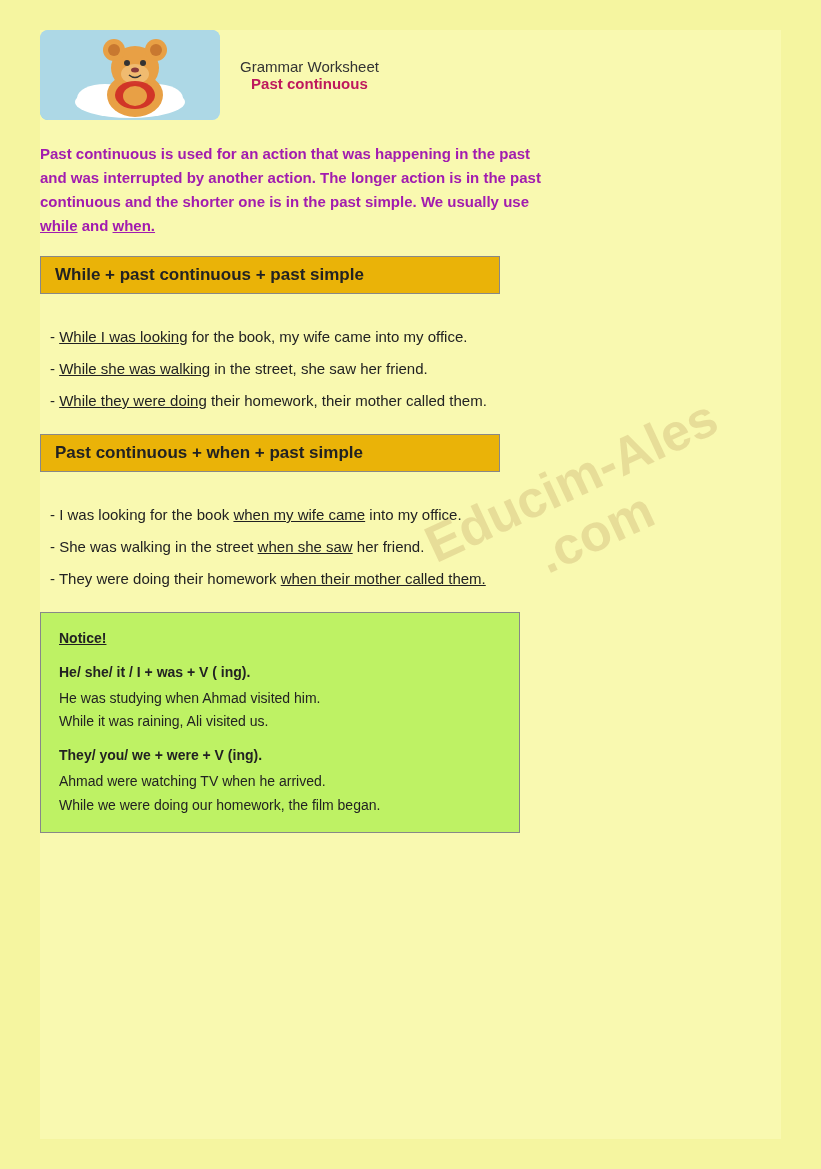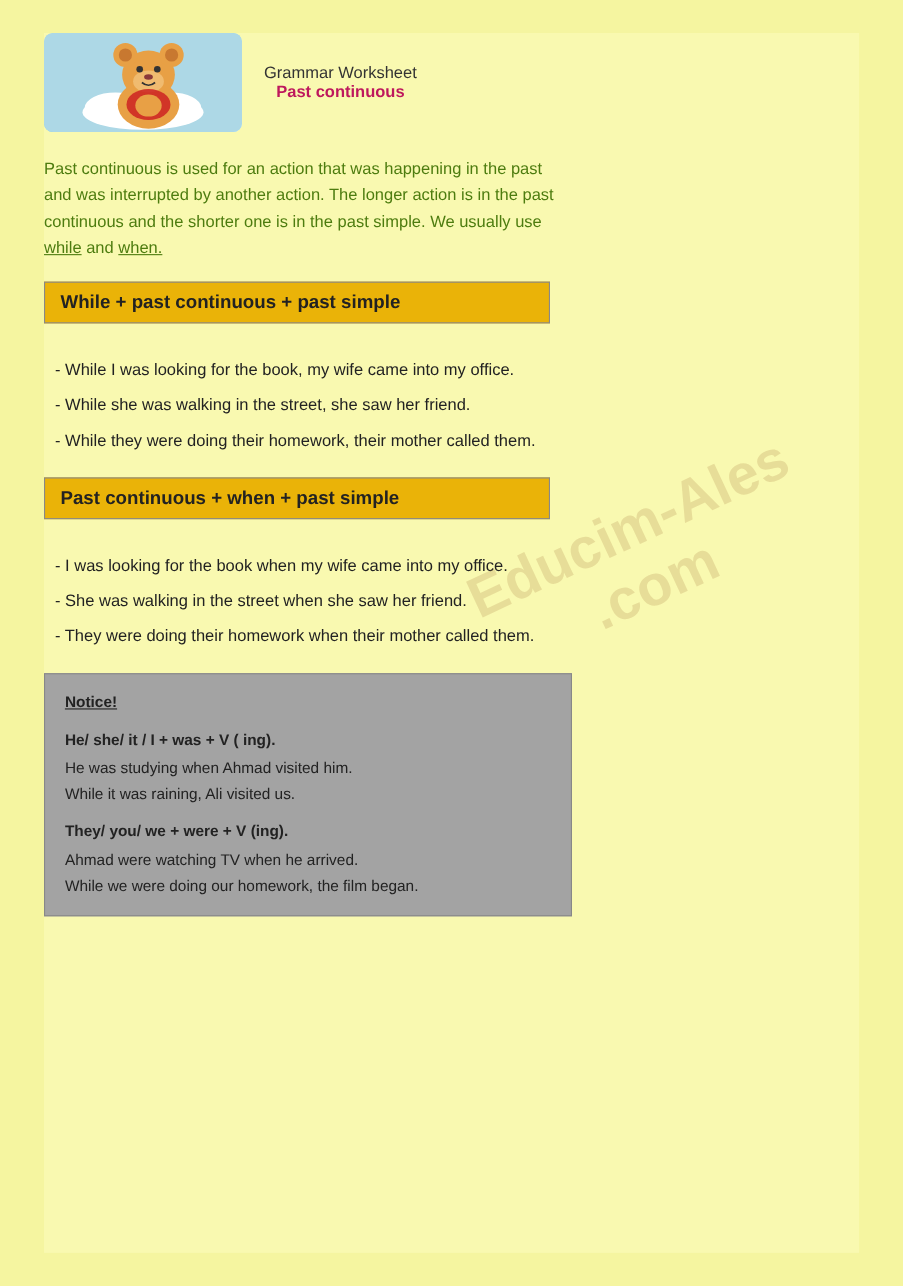--- a/index.html
+++ b/index.html
@@ -43,24 +43,24 @@
       font-weight: normal;
       color: #333;
     }
     .header-subtitle {
       font-size: 15px;
       font-weight: bold;
       color: #be185d;
     }
     .intro-text {
       font-size: 15px;
-      color: #4d7c0f;
+      color: #a21caf;
       line-height: 1.6;
       margin-bottom: 18px;
-      font-weight: normal;
+      font-weight: bold;
     }
     .intro-text .underline {
       text-decoration: underline;
     }
     .section-box {
       border: 1.5px solid #888;
       padding: 8px 14px;
       margin-bottom: 18px;
       background: #eab308;
       display: inline-block;
@@ -75,26 +75,27 @@
       margin: 10px 0 18px 10px;
       font-size: 15px;
       color: #222;
       line-height: 2.0;
     }
     .examples .line {
       display: block;
       margin-bottom: 2px;
     }
     .examples .underline {
+      text-decoration: underline;
     }
     .notice-box {
       border: 1.5px solid #888;
       padding: 14px 18px;
       margin-top: 8px;
-      background: #a3a3a3;
+      background: #bef264;
       width: 480px;
       font-size: 14px;
       color: #222;
       line-height: 1.7;
     }
     .notice-title {
       font-weight: bold;
       text-decoration: underline;
       margin-bottom: 4px;
       font-size: 14px;

